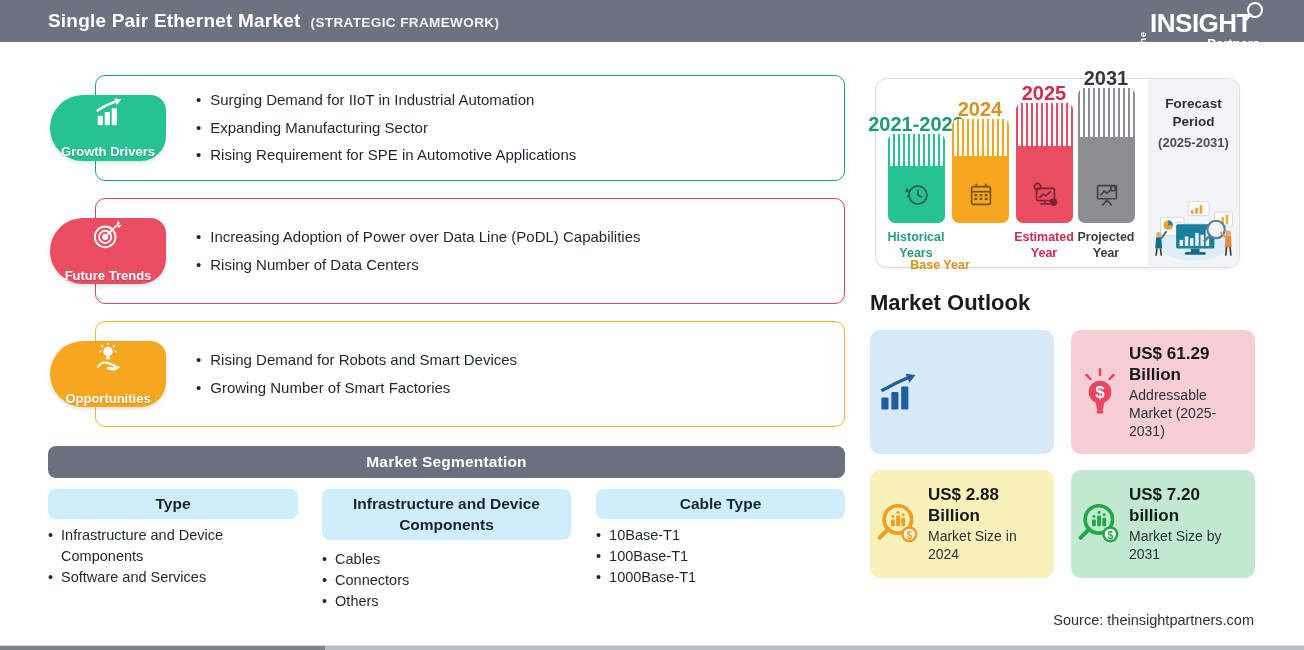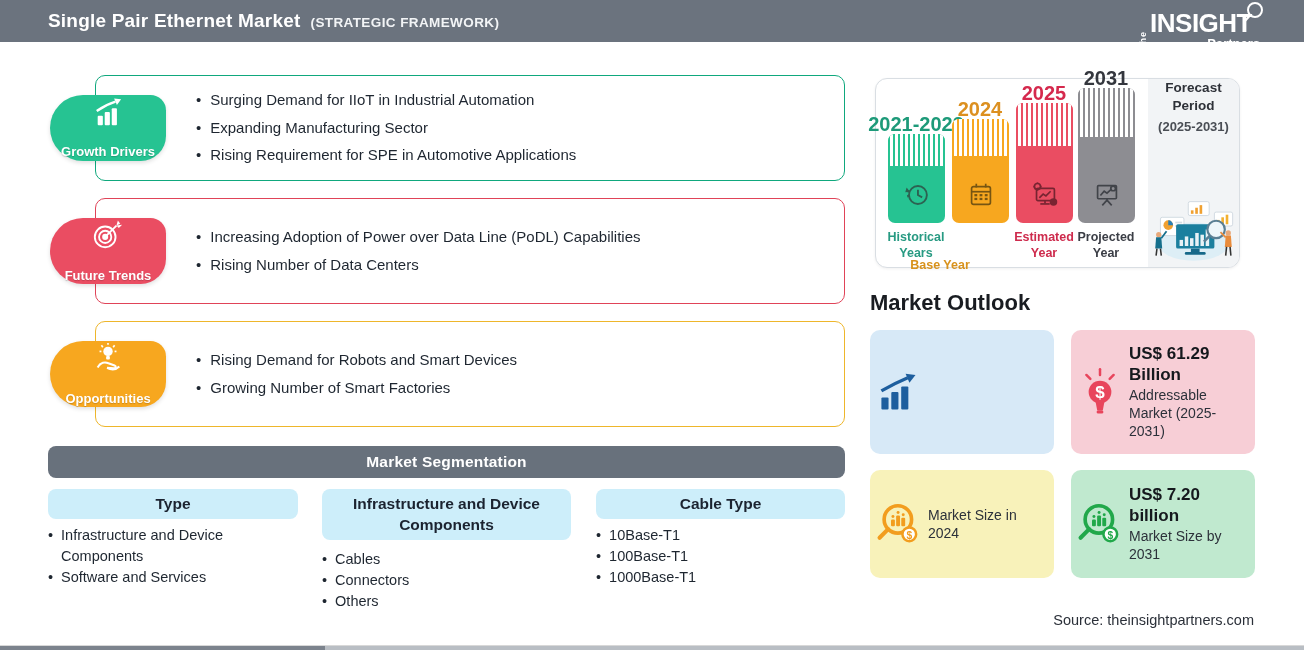--- a/index.html
+++ b/index.html
@@ -262,21 +262,21 @@
     <li>
         <span>100Base-T1</span>
       </li>
     <li>
         <span>1000Base-T1</span>
       </li>
   </ul>
 
   <div class="timeline-card"></div>
   <div class="forecast-panel">
-    <span class="forecast-line" style="">Forecast</span>
+    <span class="forecast-line" style="margin-top:16px">Forecast</span>
     <span class="forecast-line">Period</span>
     <span class="forecast-range">(2025-2031)</span>
     <svg class="forecast-illustration" width="87" height="74" viewBox="0 0 100 84">
       <ellipse cx="50" cy="60" rx="42" ry="22" fill="#ddeef6"></ellipse>
       <rect x="44" y="14" width="24" height="16" rx="2" fill="#fff" stroke="#ccd6dd"></rect>
       <rect x="47" y="24" width="3" height="4" fill="#f0a030"></rect>
       <rect x="52" y="21" width="3" height="7" fill="#f0a030"></rect>
       <rect x="57" y="18" width="3" height="10" fill="#f0a030"></rect>
       <rect x="74" y="26" width="21" height="16" rx="2" fill="#fff" stroke="#ccd6dd"></rect>
       <rect x="77" y="35" width="3" height="5" fill="#f2b030"></rect>
@@ -419,20 +419,21 @@
           <rect x="23" y="15.5" width="3.4" height="7.5" rx="1"></rect>
           <circle cx="15.7" cy="14.5" r="1.3"></circle>
           <circle cx="20.2" cy="11" r="1.3"></circle>
           <circle cx="24.7" cy="13" r="1.3"></circle>
         </g>
         <circle cx="30" cy="30" r="6" fill="#fff" stroke="currentColor" stroke-width="2.2"></circle>
         <text x="30" y="34" text-anchor="middle" font-size="9" font-weight="bold" fill="currentColor" font-family="Liberation Sans, sans-serif">$</text>
       </svg>
     </div>
     <div class="stat-text">
+      <div class="stat-value">US$ 2.88 Billion</div>
       <div class="stat-caption">Market Size in 2024</div>
     </div>
   </div>
 
   <div class="stat-card card-4">
     <div class="stat-icon icon-green">
       <svg width="48" height="48" viewBox="0 0 42 42">
         <circle cx="20" cy="17" r="12" fill="none" stroke="currentColor" stroke-width="3.2"></circle>
         <line x1="11.5" y1="25.5" x2="4" y2="33" stroke="currentColor" stroke-width="3.6" stroke-linecap="round"></line>
         <g fill="currentColor">

